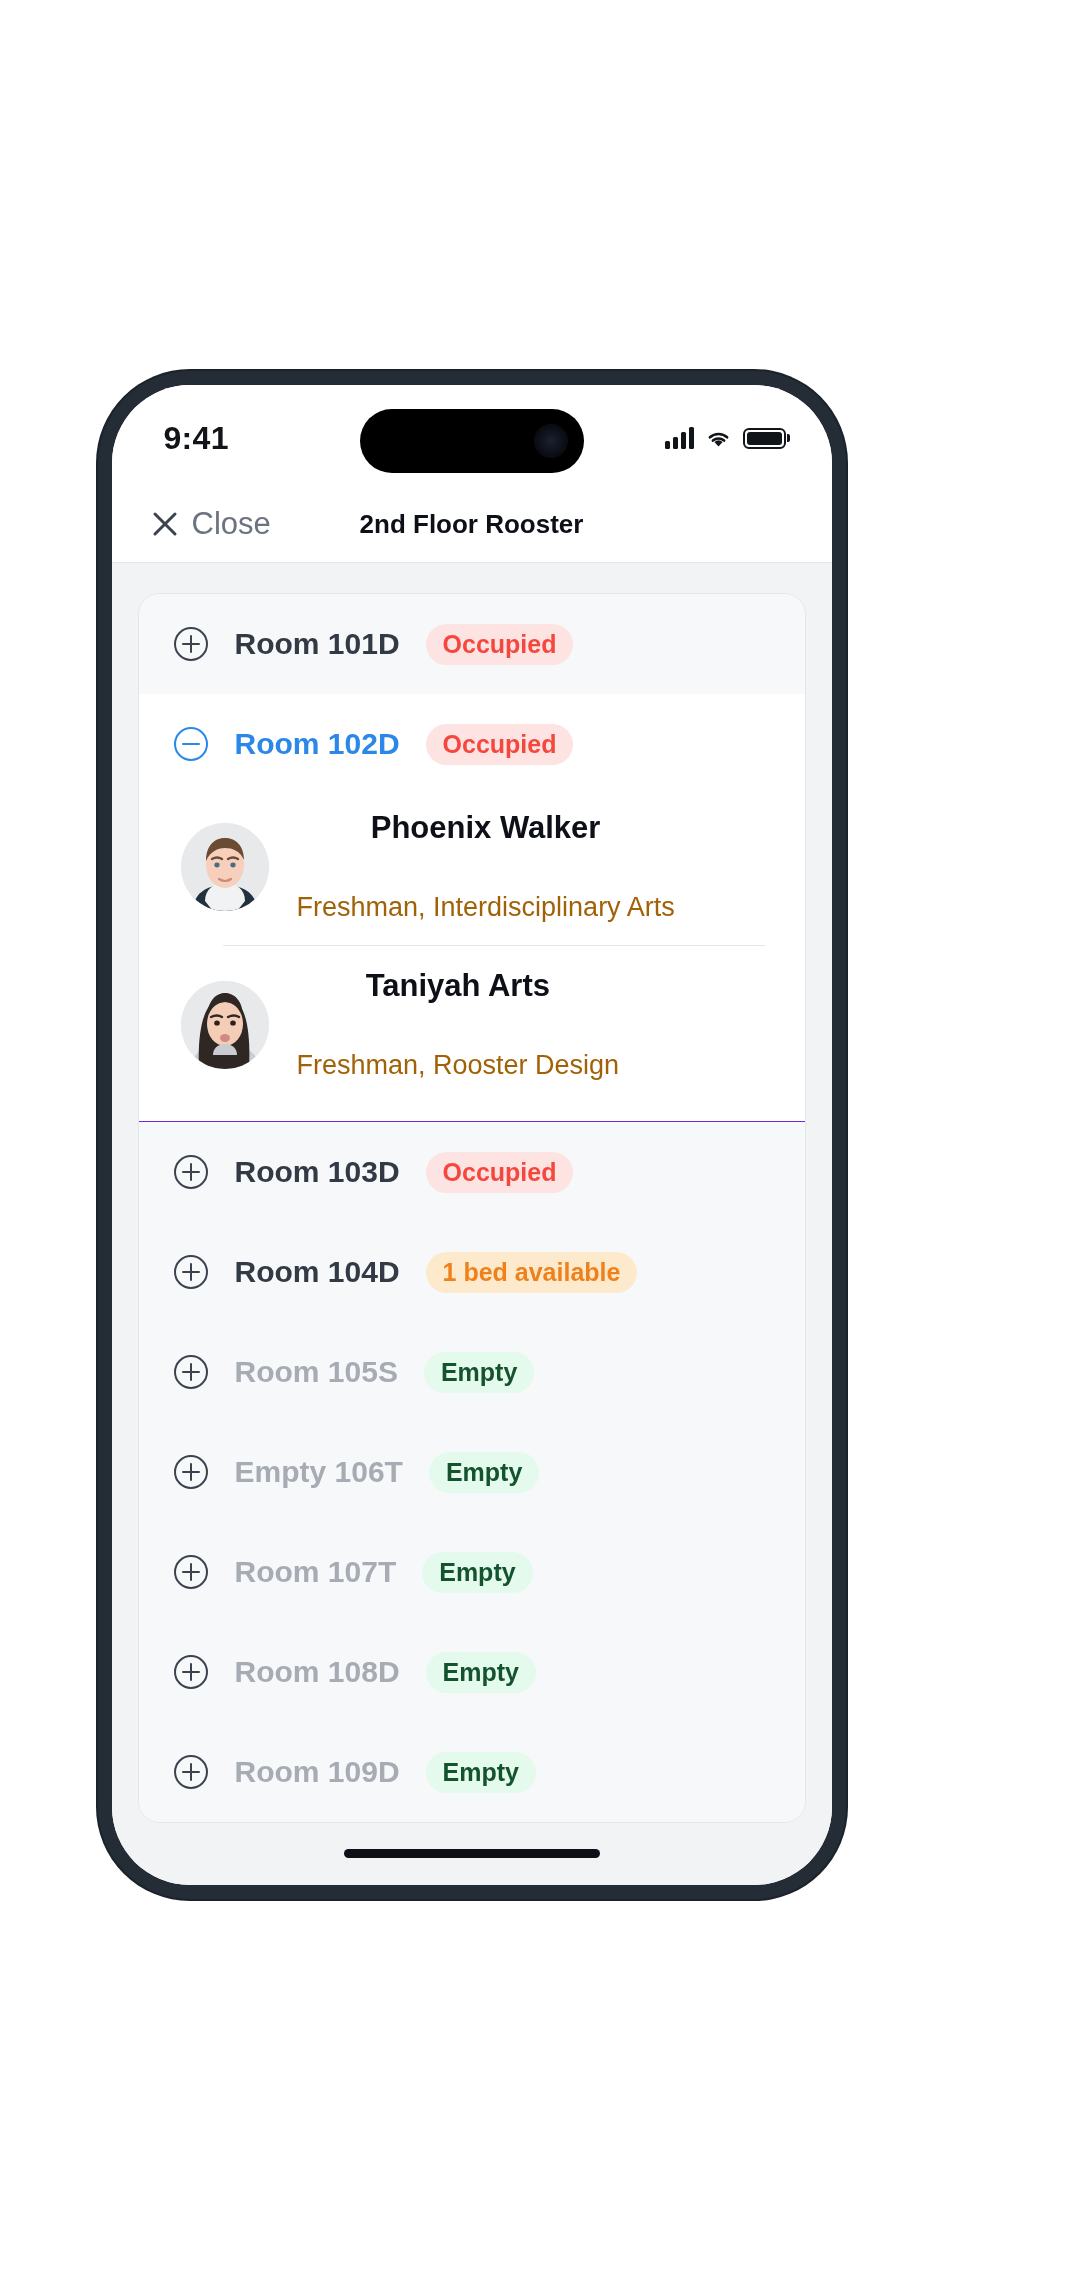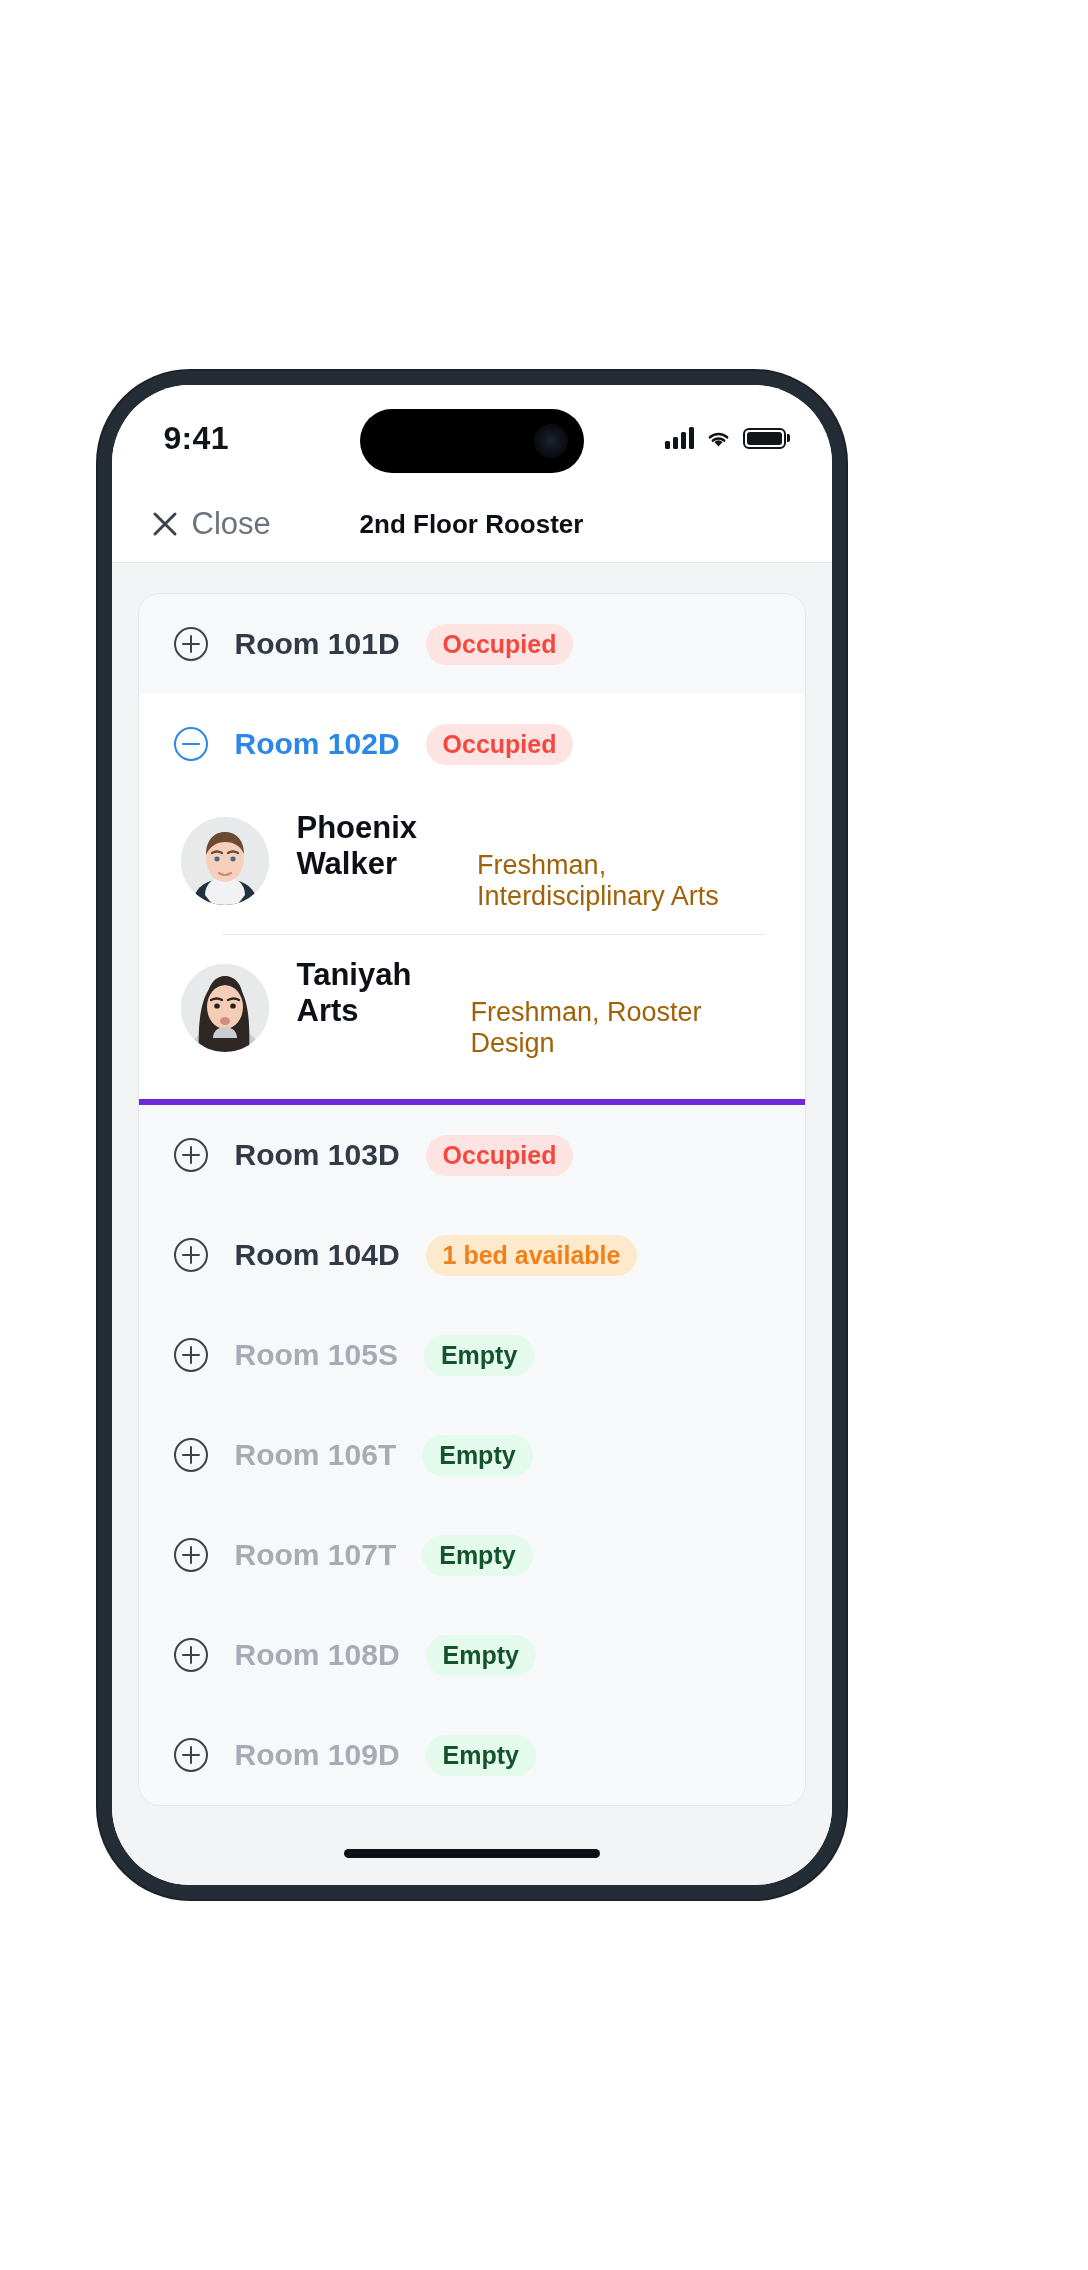--- a/index.html
+++ b/index.html
@@ -131,21 +131,21 @@
     padding:0 34px;
     height:100px;
     background:#f7f8fa;
     border-bottom:1px solid #e4e6ea;
     cursor:pointer;
   }
   .room-row:last-child{ border-bottom:none; }
 
   .room-group.expanded{
     background:#ffffff;
-    border-bottom:6px solid #6d28d9;
+    border-bottom:1px solid #6d28d9;
   }
   .room-group.expanded .room-row{
     background:#ffffff;
     border-bottom:none;
   }
 
   .toggle-icon{ width:36px; height:36px; flex:0 0 auto; display:block; }
 
   .room-name{
     font-size:30px; font-weight:bold; color:#323a45;
@@ -175,21 +175,21 @@
     height:1px; background:#e4e6ea;
     margin:6px 40px 6px 84px;
   }
   .avatar{
     width:88px; height:88px; border-radius:50%;
     flex:0 0 auto; overflow:hidden;
     background:#e7e8ea;
     position:relative;
   }
   .avatar svg{ display:block; width:100%; height:100%; }
-  .occ-text{ display:flex; flex-direction:row; gap:6px; }
+  .occ-text{ display:flex; flex-direction:column; gap:6px;align-items:center; }
   .occ-name{ font-size:31px; font-weight:bold; color:#0d1117; }
   .occ-major{ font-size:27px; color:#a16207;margin-top:40px; }
 
   
   .home-bar{
     flex:0 0 auto;
     height:42px;
     background:#f2f3f5;
     display:flex; align-items:flex-start; justify-content:center;
     padding-top:6px;
@@ -347,21 +347,21 @@
               </div>
             </div>
             <div class="room-group">
               <div class="room-row">
                 <span>
                   <svg class="toggle-icon" viewBox="0 0 36 36">
                     <circle cx="18" cy="18" r="16" fill="none" stroke="#3b434e" stroke-width="2"></circle>
                     <path d="M18 10 V26 M10 18 H26" stroke="#3b434e" stroke-width="2" stroke-linecap="round"></path>
                   </svg>
                 </span>
-                <span class="room-name muted">Room 106T</span>
+                <span class="room-name muted">Empty 106T</span>
                 <span class="badge empty">Empty</span>
               </div>
             </div>
             <div class="room-group">
               <div class="room-row">
                 <span>
                   <svg class="toggle-icon" viewBox="0 0 36 36">
                     <circle cx="18" cy="18" r="16" fill="none" stroke="#3b434e" stroke-width="2"></circle>
                     <path d="M18 10 V26 M10 18 H26" stroke="#3b434e" stroke-width="2" stroke-linecap="round"></path>
                   </svg>

